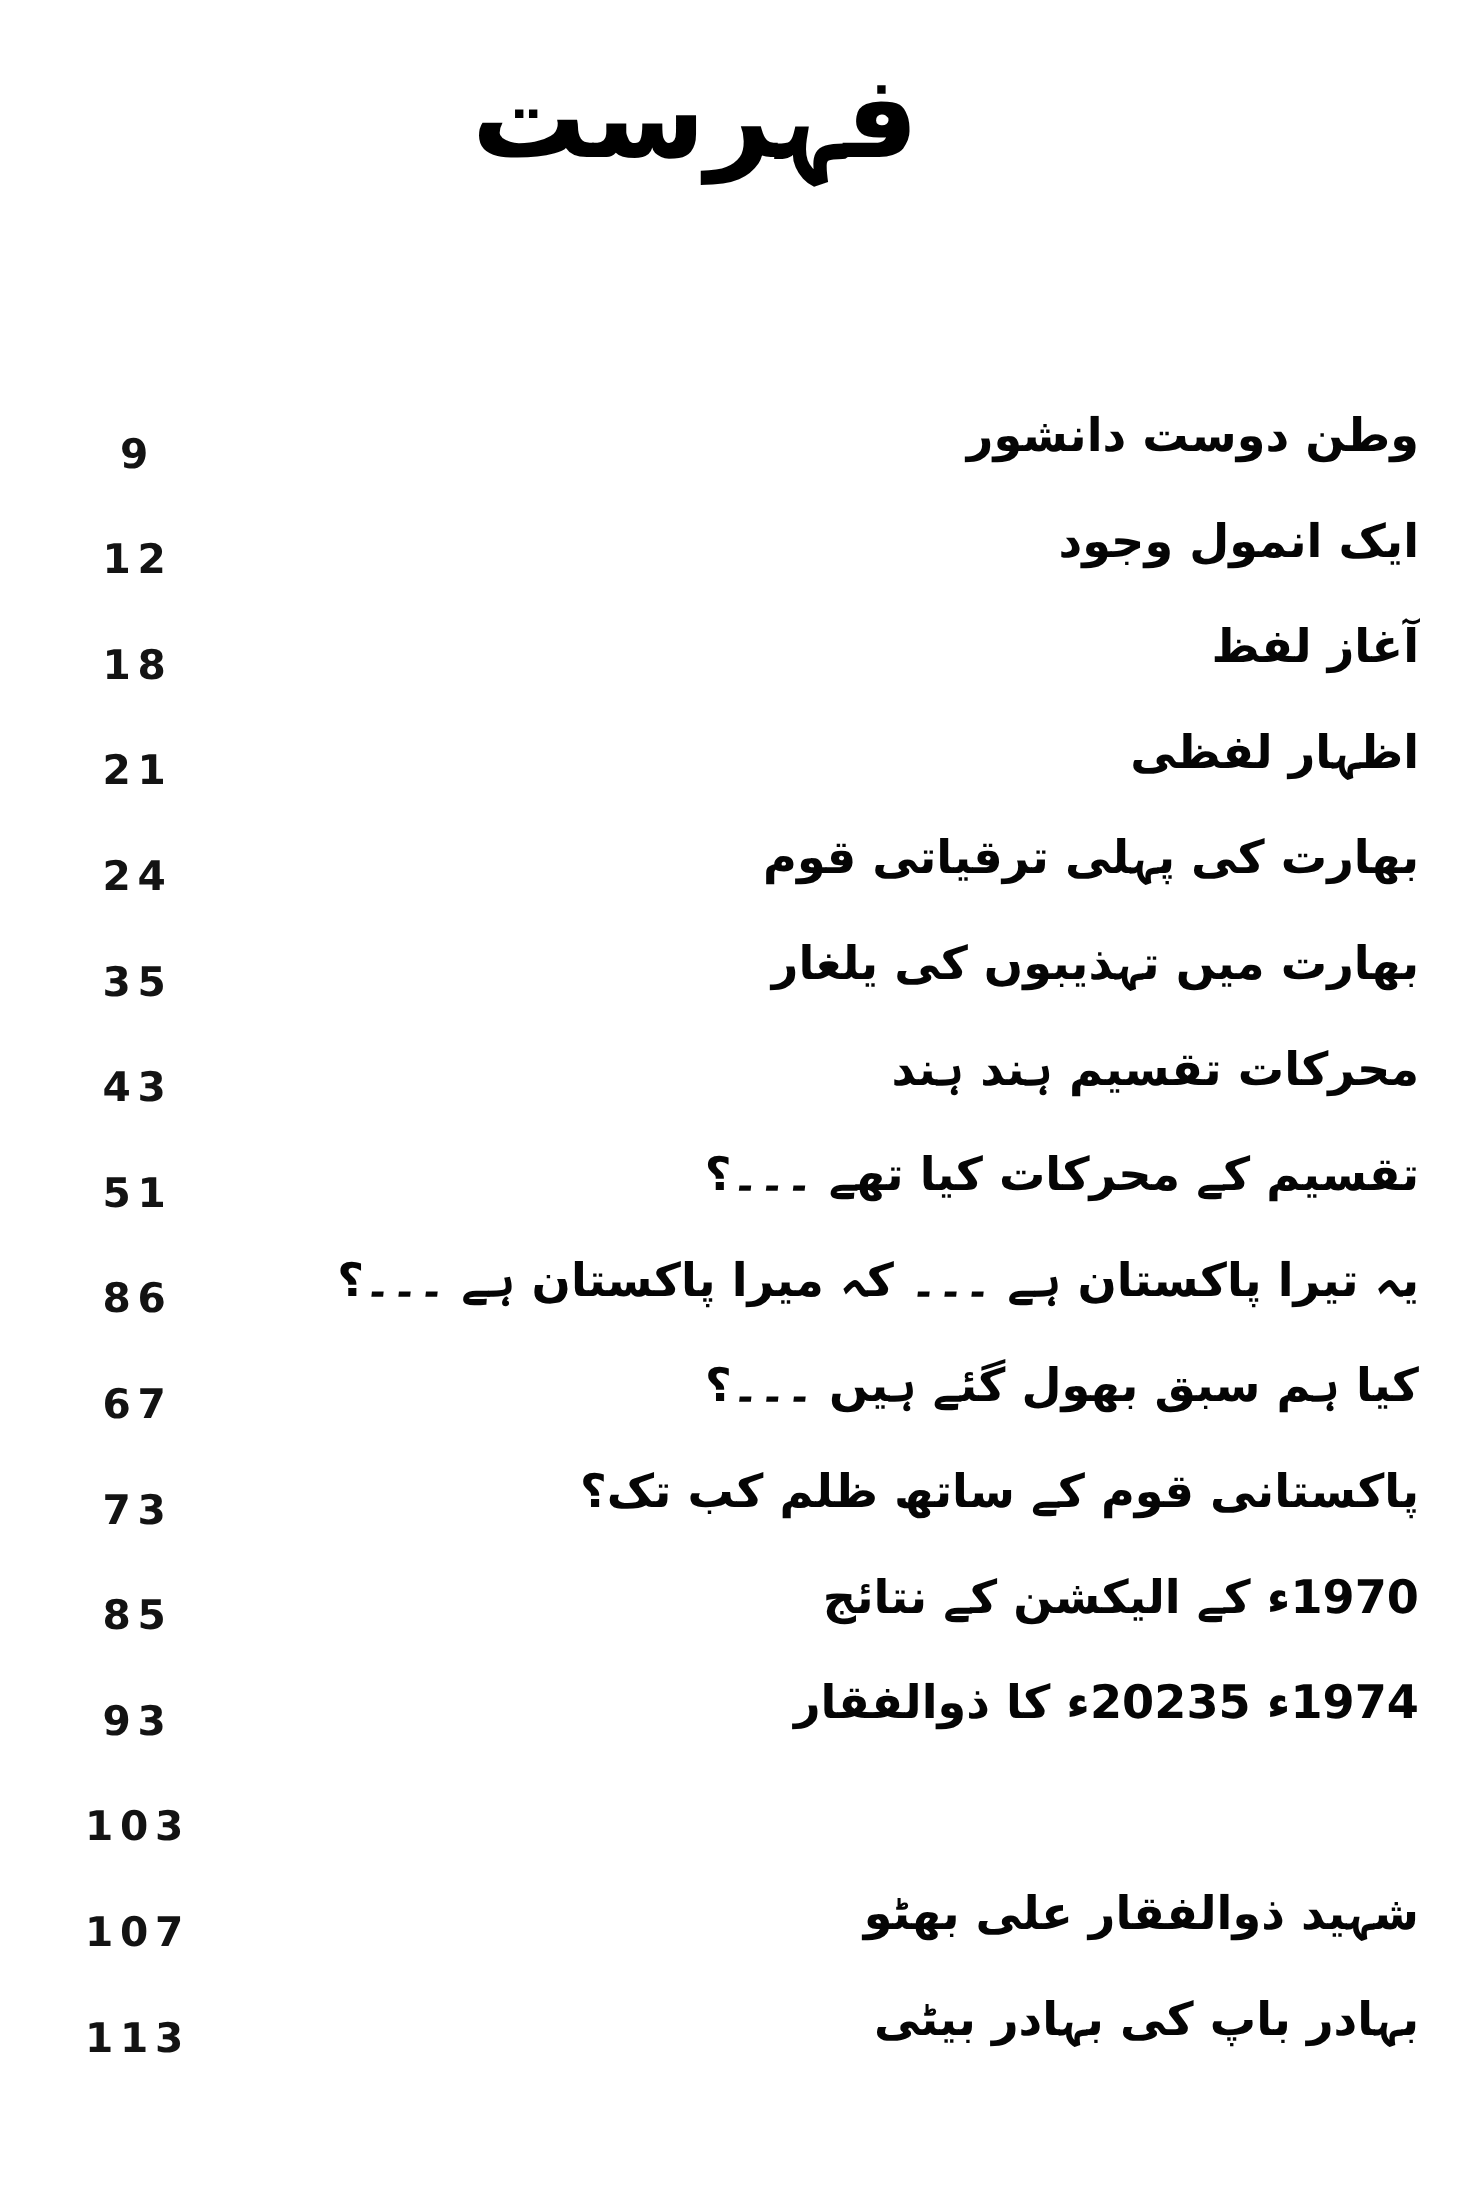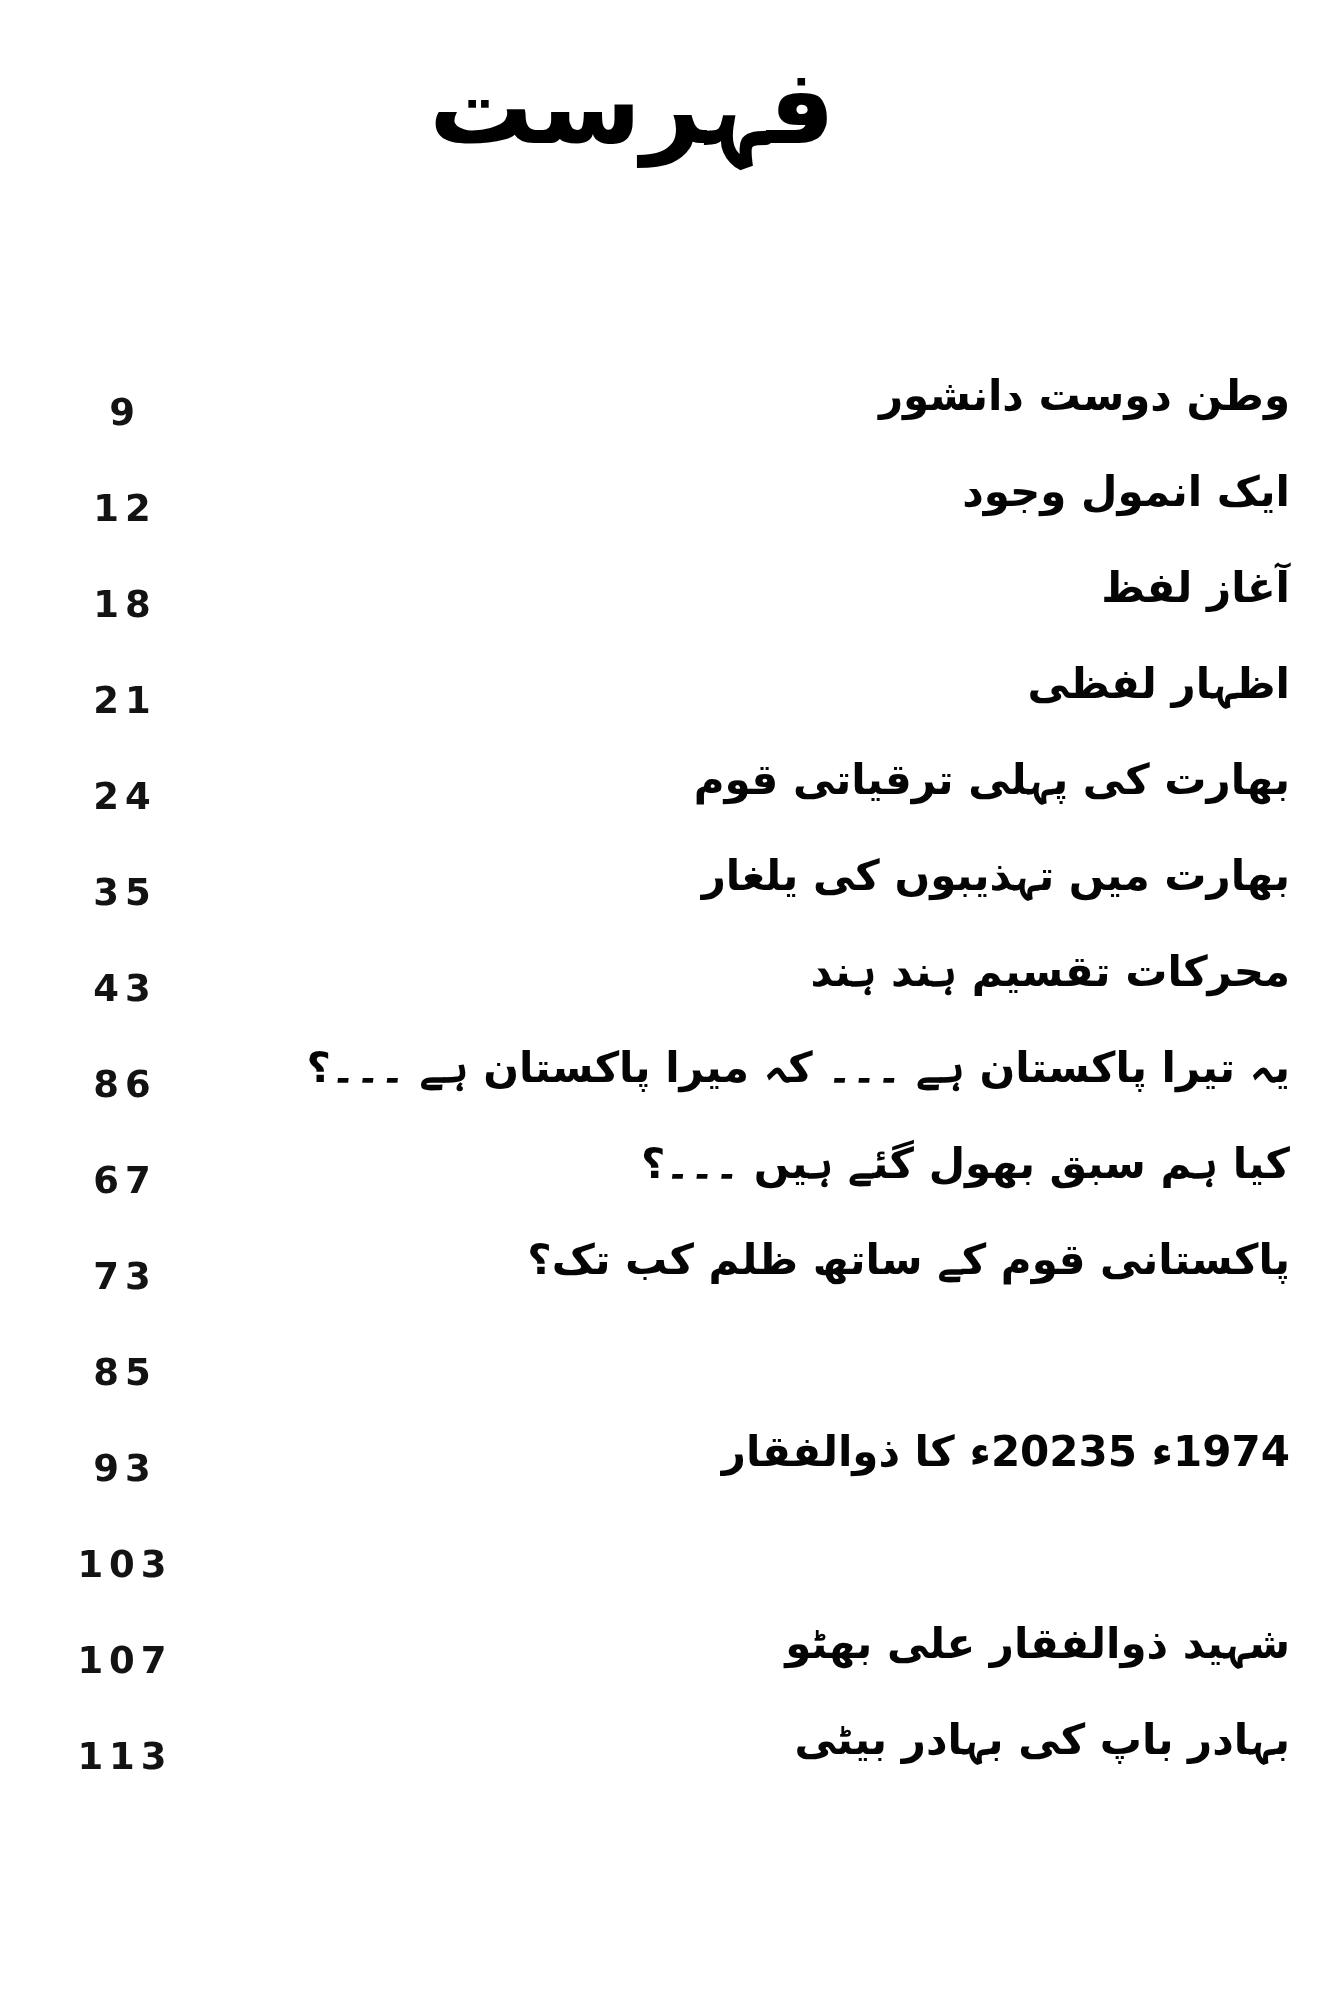--- a/index.html
+++ b/index.html
@@ -106,38 +106,43 @@
     <div class="row">
       <span class="num">35</span>
       <span class="chapter">بھارت میں تہذیبوں کی یلغار</span>
     </div>
 
     <div class="row">
       <span class="num">43</span>
       <span class="chapter">محرکات تقسیم ہند ہند</span>
     </div>
 
+    <div class="row">
+      <span class="num">51</span>
+      <span class="chapter">تقسیم کے محرکات کیا تھے ۔۔۔؟</span>
+    </div>
 
     <div class="row">
       <span class="num">86</span>
       <span class="chapter">یہ تیرا پاکستان ہے ۔۔۔ کہ میرا پاکستان ہے ۔۔۔؟</span>
     </div>
 
     <div class="row">
       <span class="num">67</span>
       <span class="chapter">کیا ہم سبق بھول گئے ہیں ۔۔۔؟</span>
     </div>
 
     <div class="row">
       <span class="num">73</span>
       <span class="chapter">پاکستانی قوم کے ساتھ ظلم کب تک؟</span>
     </div>
 
     <div class="row">
       <span class="num">85</span>
+      <span class="chapter">1970ء کے الیکشن کے نتائج</span>
     </div>
 
     <div class="row">
       <span class="num">93</span>
       <span class="chapter">1974ء 20235ء کا ذوالفقار</span>
     </div>
 
     <div class="row">
       <span class="num">103</span>
     </div>

